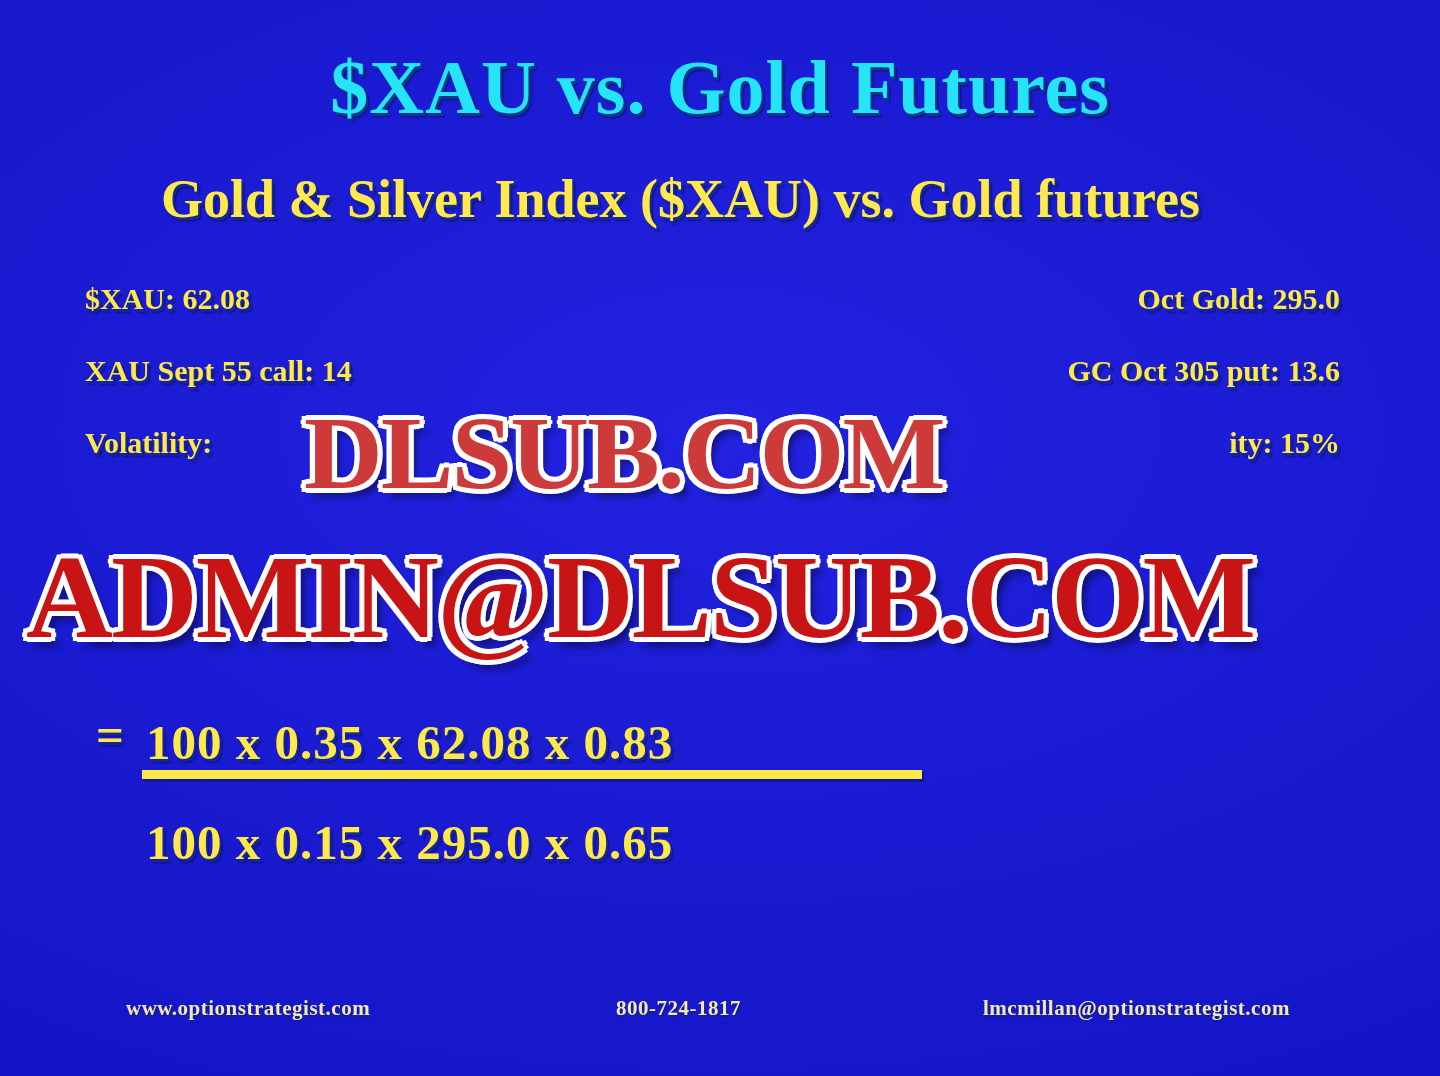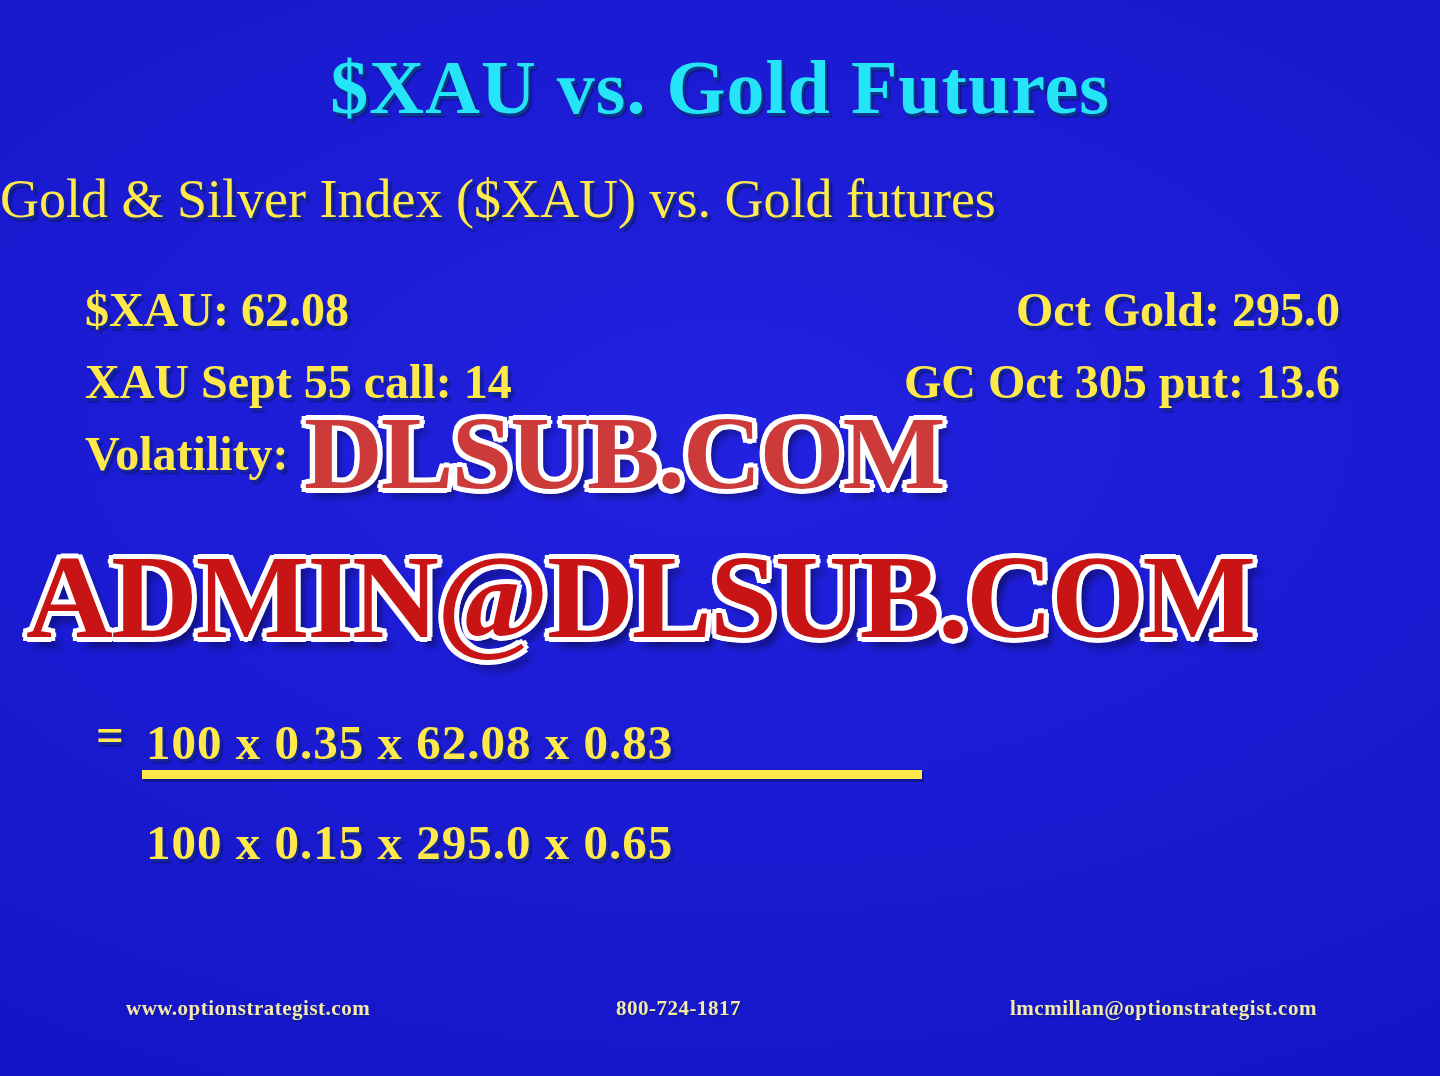--- a/index.html
+++ b/index.html
@@ -34,43 +34,43 @@
     text-shadow: 2px 3px 0 #0b3a8c, 3px 4px 2px rgba(0,0,20,0.45);
     white-space: nowrap;
   }
 
   
   .subtitle {
     position: absolute;
     left: 0;
     top: 168px;
     width: 1200px;
-    text-align: left;
+    text-align: right;
     font-size: 54px;
-    font-weight: normal;
+    font-weight: bold;
     color: #ffe94d;
     letter-spacing: 0px;
     text-shadow: 2px 3px 0 #132a8e, 3px 4px 2px rgba(0,0,30,0.5);
     white-space: nowrap;
   }
 
   
   .data-block {
     position: absolute;
     left: 0;
     top: 282px;
     width: 1440px;
   }
   .data-row {
     position: relative;
     height: 72px;
   }
   .cell {
     position: absolute;
-    font-size: 48px;
+    font-size: 30px;
     font-weight: bold;
     color: #ffe84a;
     text-shadow: 2px 3px 0 #12279a, 3px 4px 2px rgba(0,0,30,0.45);
     white-space: nowrap;
   }
   .cell.left  { left: 85px; }
   .cell.right { right: 100px; text-align: right; }
 
   
   .formula {
@@ -119,21 +119,21 @@
     font-size: 21px;
     font-weight: bold;
     color: #f2e8b0;
     letter-spacing: 0.5px;
     text-shadow: 1px 2px 0 #0e1f8a;
     white-space: nowrap;
     margin-left: 16px;
   }
   #foot-left   { left: 110px; }
   #foot-center { left: 600px; }
-  #foot-right  { left: 994px; }
+  #foot-right  { left: 967px; }
 
   
   .wm {
     position: absolute;
     font-family: "Liberation Serif", "DejaVu Serif", serif;
     font-weight: bold;
     white-space: nowrap;
     letter-spacing: -2px;
     pointer-events: none;
   }
@@ -182,20 +182,21 @@
       <div class="cell right">Oct Gold: 295.0</div>
     </div>
 
     <div class="data-row">
       <div class="cell left">XAU Sept 55 call: 14</div>
       <div class="cell right">GC Oct 305 put: 13.6</div>
     </div>
 
     <div class="data-row">
       <div class="cell left">Volatility:</div>
+      <div class="cell right">ity:  15%</div>
     </div>
 
   </div>
 
   <div class="formula">
     <div class="frac-line">
       <span class="ftxt" id="eq-lead">=</span>
       <span class="ftxt" id="numerator">100   x   0.35   x   62.08   x   0.83</span>
       <div class="frac-bar"></div>
       <span class="ftxt" id="denominator">100   x   0.15   x   295.0   x   0.65</span>

